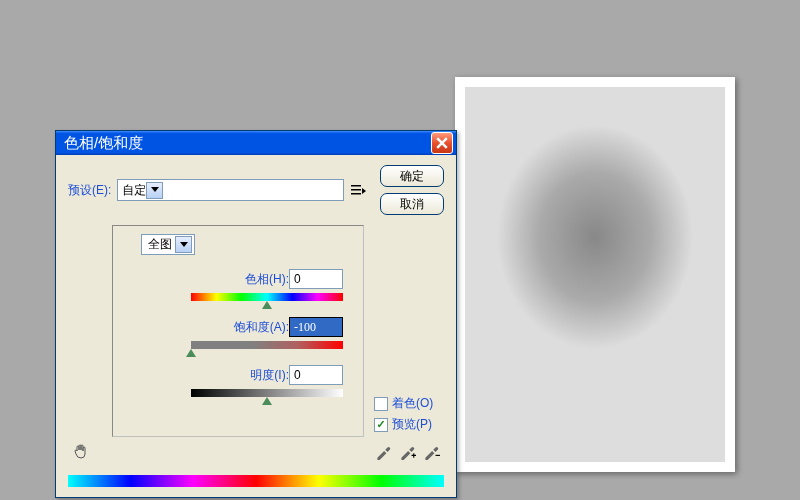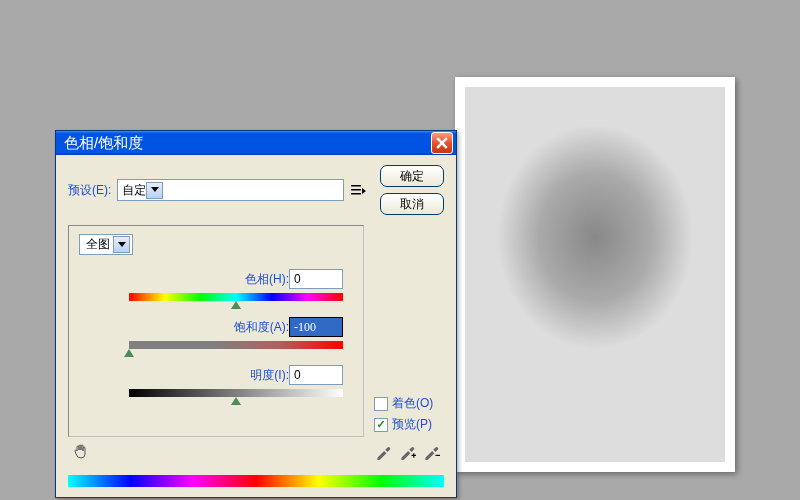--- a/index.html
+++ b/index.html
@@ -14,21 +14,21 @@
   .close-btn svg { width:12px; height:12px;}
   .dialog-body { padding:10px 12px 8px 12px;}
   .row-top { display:flex; align-items:center; gap:6px; margin-bottom:10px;}
   .label { color:#1d4ed8;}
   .preset-select { flex:1; height:20px; border:1px solid #7f9db9; background:#fff; display:flex; align-items:center; padding:0 2px 0 4px; cursor:pointer;}
   .dd-arrow { width:15px; height:15px; background:linear-gradient(to bottom,#e6eefc,#b8d1f5); border:1px solid #7f9db9; display:flex; align-items:center; justify-content:center;}
   .menu-icon { width:16px; height:14px; cursor:pointer;}
   .btn { width:62px; height:20px; border:1px solid #003c74; background:linear-gradient(to bottom,#fff,#ece9d8); border-radius:7px; display:flex; align-items:center; justify-content:center; cursor:pointer;}
   .btn-col { display:flex; flex-direction:column; gap:6px; margin-left:8px;}
   .main-row { display:flex; gap:10px;}
-  .slider-panel { flex:1; border:1px solid #c0c0c0; border-top-color:#888; border-left-color:#888; padding:8px 10px 10px 10px; background:#ece9d8;}
+  .slider-panel { flex:1; border:1px solid #c0c0c0; border-top-color:#888; border-left-color:#888; padding:8px 10px 10px 28px; background:#ece9d8;margin-left:44px;}
   .range-sel { display:inline-flex; align-items:center; border:1px solid #7f9db9; background:#fff; height:19px; padding:0 2px 0 6px; margin-bottom:8px; cursor:pointer;}
   .slider-group { margin:6px 0 14px 0;}
   .slider-head { display:flex; justify-content:flex-end; align-items:center; padding:0 10px 4px 50px;}
   .num-input { width:44px; height:18px; border:1px solid #7f9db9; background:#fff; text-align:left; padding:0 4px; display:flex; align-items:center;}
   .num-input.sel { background:#316ac5; color:#fff; border:1px solid #000;font-family:Liberation Serif, serif;}
   .track { position:relative; height:10px; margin:0 10px 0 50px;}
   .track-hue { height:8px; background:linear-gradient(to right,#ff0000,#ffff00,#00ff00,#00ffff,#0000ff,#ff00ff,#ff0000);}
   .track-sat { height:8px; background:linear-gradient(to right,#808080,#808080 40%,#b06060,#ff0000);}
   .track-light { height:8px; background:linear-gradient(to right,#000,#fff);}
   .thumb { position:absolute; top:8px; width:0; height:0; border-left:5px solid transparent; border-right:5px solid transparent; border-bottom:8px solid #4a8c5a; transform:translateX(-5px); cursor:pointer;}

